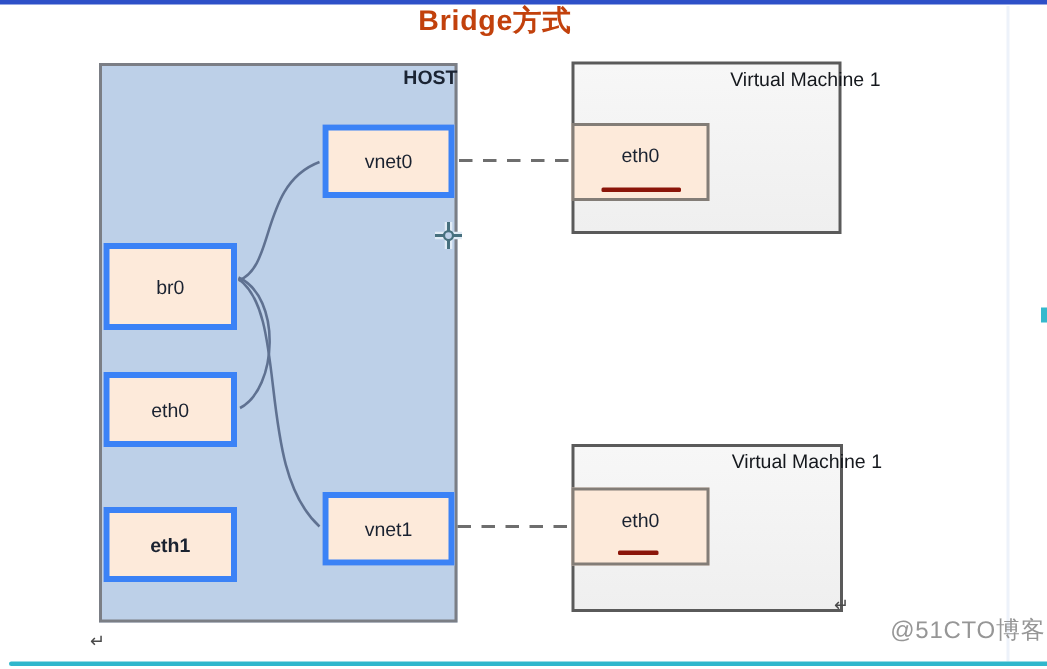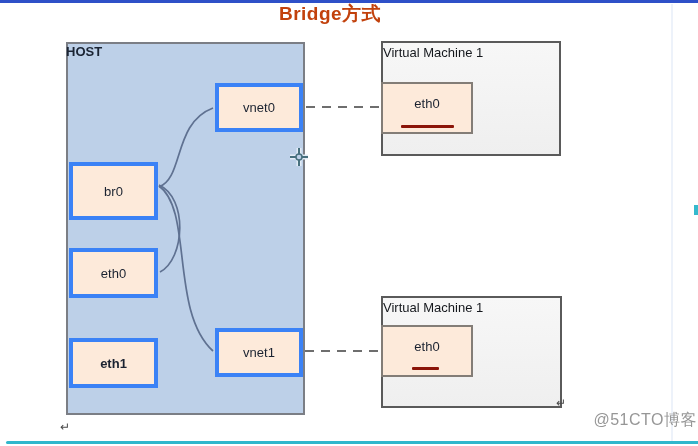--- a/index.html
+++ b/index.html
@@ -18,21 +18,21 @@
   .title{
     left:0;top:1px;width:660px;text-align:center;
     font-size:19px;font-weight:bold;color:#c2410c;letter-spacing:0.5px;
   }
   
   .host-box{
     left:66px;top:42px;width:239px;height:373px;
     background:#bdd0e8;border:2px solid #7b7e85;box-sizing:border-box;
   }
   .host-label{
-    left:66px;top:44px;width:239px;text-align:left;
+    left:66px;top:44px;width:239px;text-align:right;
     font-size:13px;font-weight:bold;color:#1b2433;
   }
   
   .node{
     background:#fdeada;border:4px solid #3b82f6;box-sizing:border-box;
     display:flex;align-items:center;justify-content:center;
     font-size:13px;color:#1a2230;
   }
   .node-br0  {left:69px; top:162px;width:89px;height:58px;}
   .node-eth0 {left:69px; top:248px;width:89px;height:50px;}
@@ -40,22 +40,22 @@
   .node-vnet0{left:215px;top:83px; width:88px;height:49px;}
   .node-vnet1{left:215px;top:328px;width:88px;height:49px;}
   
   .vm{
     background:linear-gradient(#f7f7f7,#efefef);
     border:2px solid #5a5a5a;box-sizing:border-box;
   }
   .vm1{left:381px;top:41px; width:180px;height:115px;}
   .vm2{left:381px;top:296px;width:181px;height:112px;}
   .vm-label{
-    width:100%;text-align:left;margin-top:2px;
-    font-size:13px;color:#15181d;
+    width:100%;text-align:right;margin-top:2px;
+    font-size:13px;color:#15181d;padding-left:28px;
   }
   .vm-nic{
     background:#fdeada;border:2px solid #837d77;box-sizing:border-box;
     font-size:13px;color:#1a2230;
   }
   .vm1-nic{left:381px;top:82px; width:92px;height:52px;}
   .vm2-nic{left:381px;top:325px;width:92px;height:52px;}
   .vm-nic .nic-label{position:absolute;width:100%;top:12px;text-align:center;}
   .red-underline{position:absolute;height:3px;background:#8b1509;border-radius:1px;}
   .vm1-nic .red-underline{left:18px;top:41px;width:53px;}

